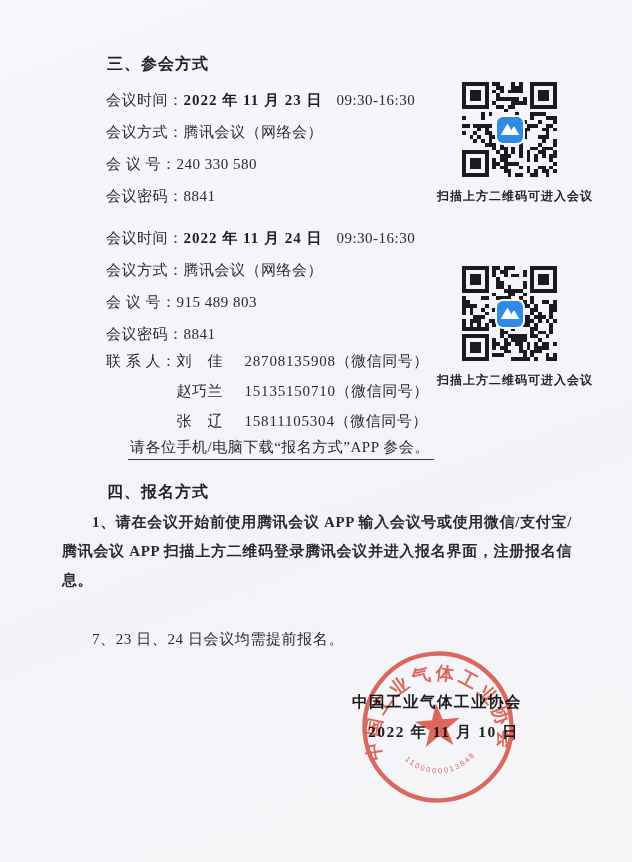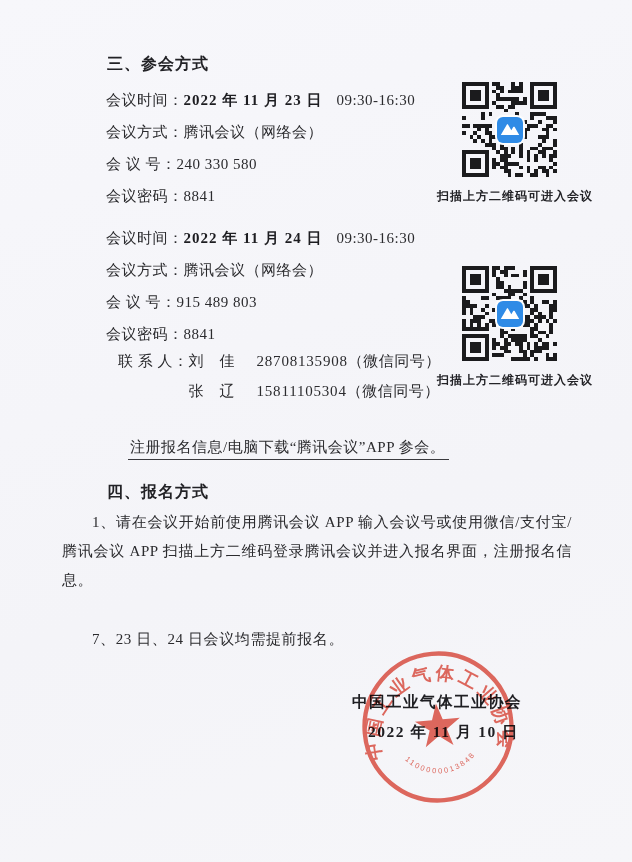--- a/index.html
+++ b/index.html
@@ -10,21 +10,21 @@
     font-family:"Liberation Serif","DejaVu Serif",serif;
     color:#2b2b2e;
     overflow:hidden;
   }
   .abs{position:absolute;}
   h3{margin:0;font-size:16px;font-weight:700;color:#222226;letter-spacing:1px;}
   .mrow{margin:0;line-height:32px;font-size:15px;letter-spacing:0.5px;}
   .mrow b{font-weight:700;color:#1d1d21;letter-spacing:1px;}
   .time-range{margin-left:14px;letter-spacing:0.5px;}
   .contacts{display:flex;font-size:15px;line-height:30px;}
-  .contact-label{white-space:pre;letter-spacing:0.5px;margin-left:12px;}
+  .contact-label{white-space:pre;letter-spacing:0.5px;}
   .person-row{white-space:pre;letter-spacing:0.5px;}
   .p-name{display:inline-block;min-width:54px;}
   .p-phone{margin-left:14px;letter-spacing:0.8px;}
   .download-note{
     font-size:15px;letter-spacing:0.5px;
     border-bottom:1.2px solid #3a3a3e;padding:0 4px 2px 2px;
   }
   .para{
     margin:0;font-size:15px;line-height:29px;letter-spacing:0.6px;
     text-align:justify;
@@ -619,29 +619,30 @@
           <path d="M3.5 17 L9 7.6 C9.3 7.1 10 7.1 10.3 7.6 L13.2 12.6 L15 9.8 C15.3 9.3 16 9.3 16.3 9.8 L20.5 17 Z" fill="#ffffff"></path>
         </svg>
     </div>
   </div>
   <div class="abs qr-caption" style="left:437px;top:372px;">扫描上方二维码可进入会议</div>
 
   <div class="abs contacts" style="left:106px;top:346px;">
     <div class="contact-label">联 系 人：</div>
     <div>
       <div class="person-row"><span class="p-name">刘　佳</span><span class="p-phone">28708135908</span><span>（微信同号）</span></div>
+      <div class="person-row"><span class="p-name">赵巧兰</span><span class="p-phone">15135150710</span><span>（微信同号）</span></div>
       <div class="person-row"><span class="p-name">张　辽</span><span class="p-phone">15811105304</span><span>（微信同号）</span></div>
     </div>
   </div>
 
-  <div class="abs download-note" style="left:128px;top:438px;">注册报名信息/电脑下载“腾讯会议”APP 参会。</div>
+  <div class="abs download-note" style="left:128px;top:438px;">请各位手机/电脑下载“报名方式”APP 参会。</div>
 
   <h3 class="abs" style="left:107px;top:482px;">四、报名方式</h3>
 
-  <p class="abs para indent" style="left:62px;top:508px;width:510px;">1、请在会议开始前使用腾讯会议 APP 输入会议号或使用微信/支付宝/腾讯会议 APP 扫描上方二维码登录腾讯会议并进入报名界面，注册报名信息。</p>
+  <p class="abs para indent" style="left:62px;top:508px;width:510px;font-weight:bold;">1、请在会议开始前使用腾讯会议 APP 输入会议号或使用微信/支付宝/腾讯会议 APP 扫描上方二维码登录腾讯会议并进入报名界面，注册报名信息。</p>
   <p class="abs para indent" style="left:62px;top:625px;width:510px;">7、23 日、24 日会议均需提前报名。</p>
 
   <div class="abs sig" style="left:352px;top:692px;">中国工业气体工业协会</div>
   <div class="abs sig" style="left:368px;top:722px;">2022 年 11 月 10 日</div>
 
   <svg class="abs seal" style="left:359px;top:648px;" viewBox="0 0 200 200">
     <defs>
       <path id="arcTop" d="M 28,140 A 76,76 0 1 1 172,140" fill="none"></path>
       <path id="arcBottom" d="M 52,134 A 59,59 0 0 0 148,134" fill="none"></path>
     </defs>

